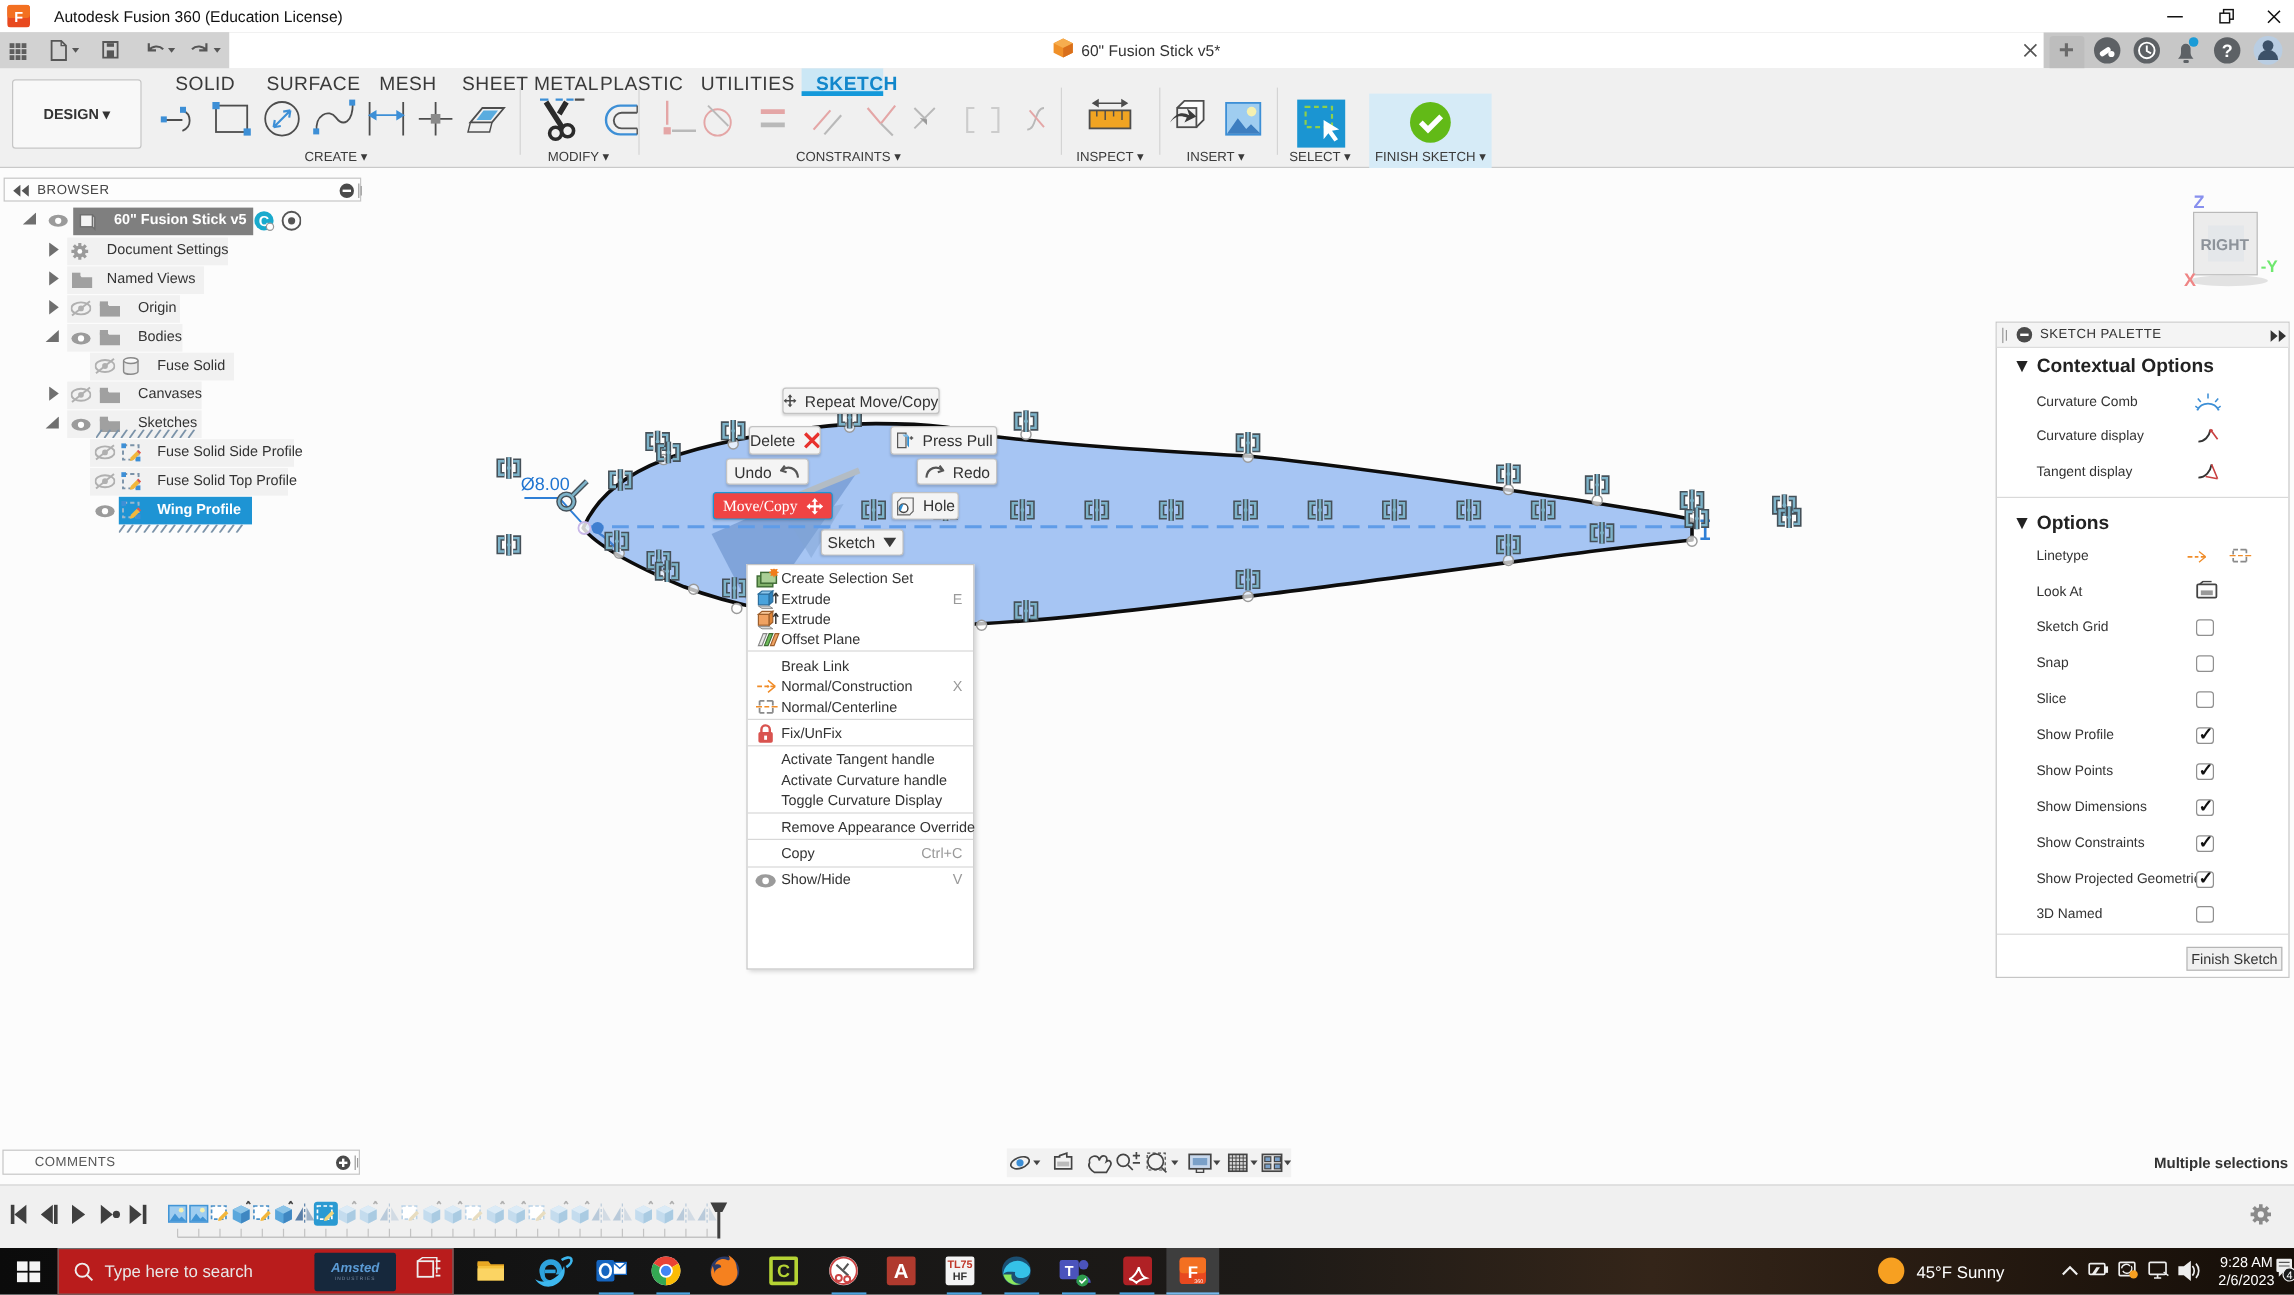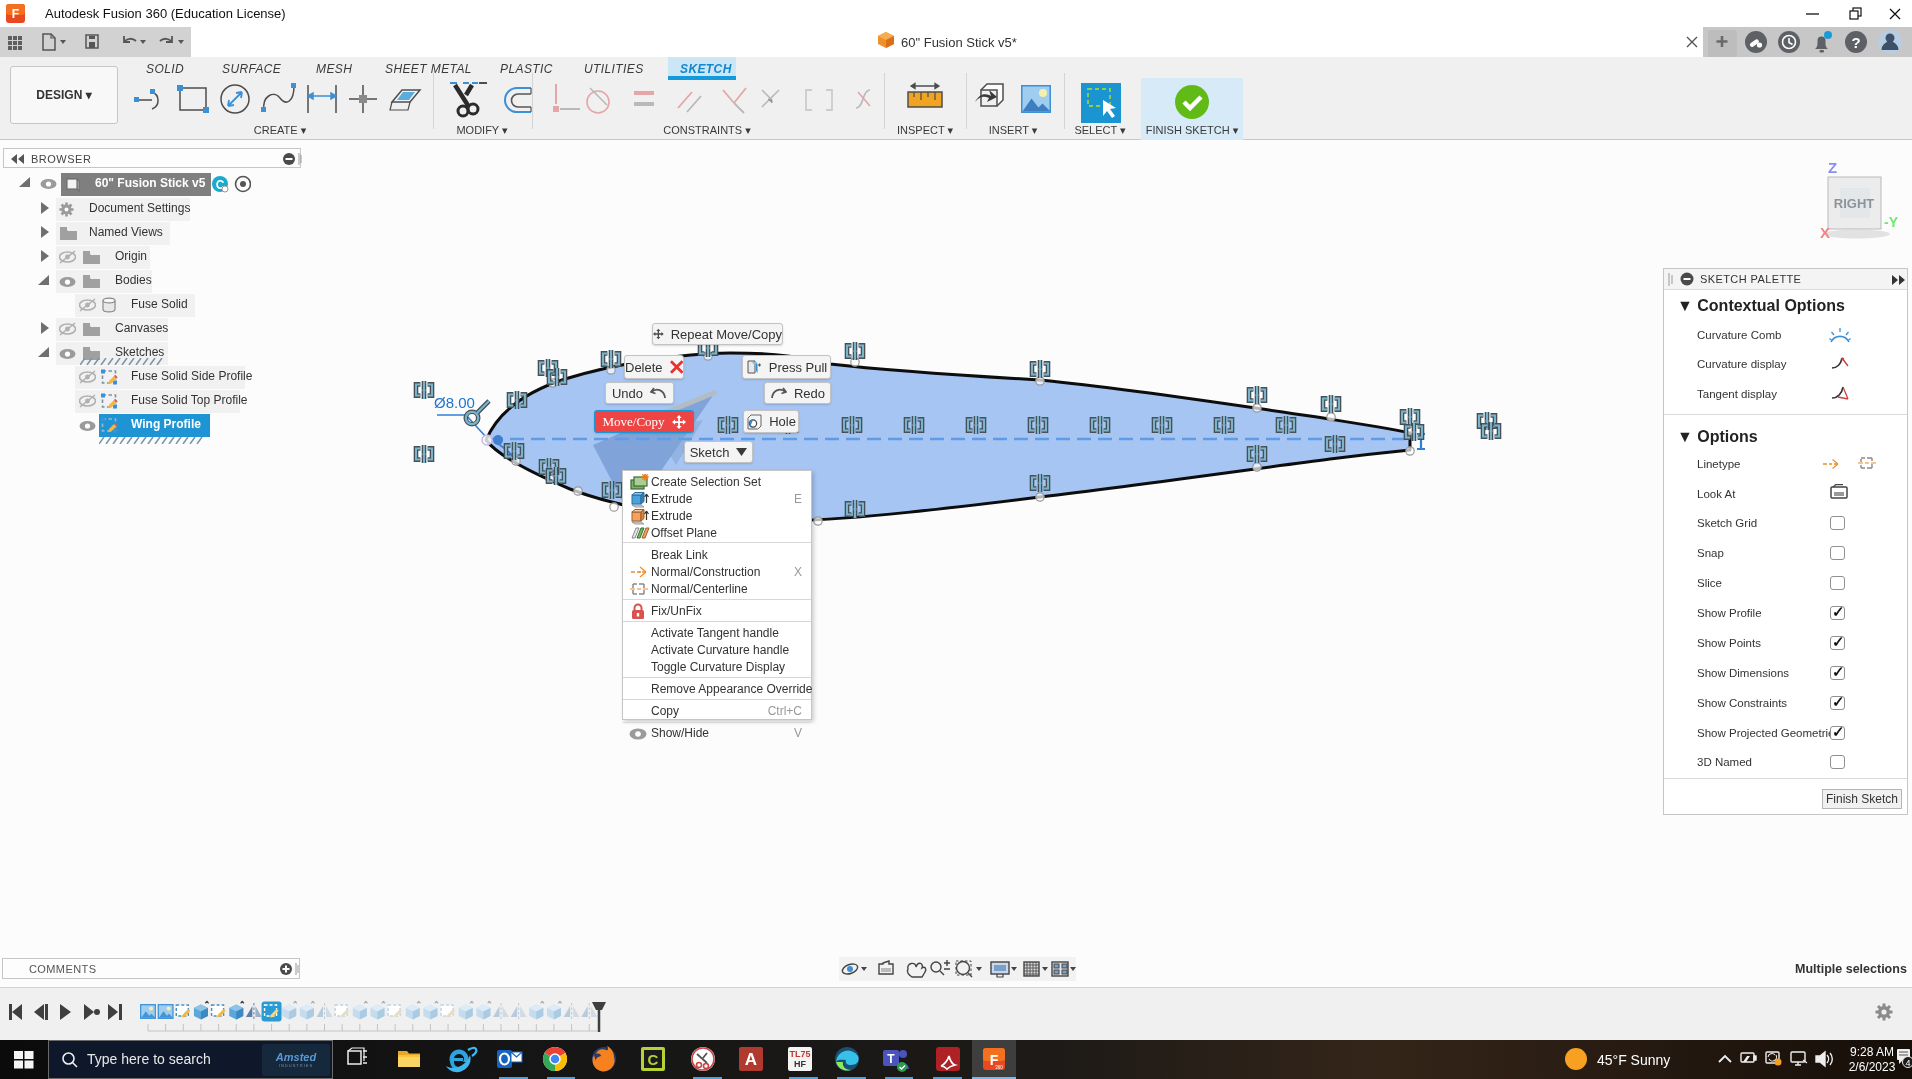--- a/index.html
+++ b/index.html
@@ -5,50 +5,50 @@
   * { margin:0; padding:0; box-sizing:border-box; }
   html,body { width:1912px; height:1079px; overflow:hidden; font-family:"Liberation Sans",sans-serif; }
   .abs { position:absolute; }
   #app { position:relative; width:1912px; height:1079px; background:#fcfcfc; }
   #titlebar { left:0; top:0; width:1912px; height:27px; background:#ffffff; }
   #tabrow { left:0; top:27px; width:1912px; height:30px; background:#c7c7c7; }
   #qat { left:0; top:0; width:191px; height:30px; background:#d2d2d2; }
   #doctab { left:191px; top:0; width:1512px; height:30px; background:#ffffff; }
   #plustab { left:1708px; top:3px; width:29px; height:27px; background:#bdbdbd; border-radius:3px 3px 0 0; }
   #ribbon { left:0; top:57px; width:1912px; height:83px; background:#f0f0f0; border-bottom:1px solid #c9c9c9; }
-  .rtab { position:absolute; top:5px; font-size:12px; color:#3a3a3a; letter-spacing:0.4px;font-style:italic; }
+  .rtab { position:absolute; top:5px; font-size:16px; color:#3a3a3a; letter-spacing:0.4px; }
   #designbtn { left:10px; top:9px; width:108px; height:58px; background:#f8f8f8; border:1px solid #c6c6c6; border-radius:3px; text-align:center; line-height:56px; font-size:12px; color:#333; font-weight:bold; }
   .rlabel { position:absolute; top:67px; font-size:11px; color:#3a3a3a; white-space:nowrap; transform:translateX(-50%); }
   .rsep { position:absolute; top:16px; width:1px; height:56px; background:#d4d4d4; }
   #sketchtab { left:668px; top:0px; width:68px; height:23px; background:#cbe7f5; }
   #sketchtab .ul { position:absolute; left:0; bottom:0; width:68px; height:4px; background:#1499da; }
   #finishbox { left:1141px; top:21px; width:102px; height:62px; background:#d6ebf7; }
   #canvas { left:0; top:140px; width:1912px; height:847px; background:#fcfcfc; }
   #browser-head { left:3px; top:8px; width:298px; height:20px; background:#fdfdfd; border:1px solid #c6c6c6; font-size:11px; color:#444; }
   .brow { position:absolute; height:22px; font-size:12px; color:#333; white-space:nowrap; }
   .bpill { position:absolute; background:#f1f1f1; height:23px; }
   .mbtn { position:absolute; background:#f4f4f4; border:1px solid #c3c3c3; border-radius:3px; box-shadow:0 1px 2px rgba(0,0,0,0.15); font-size:13px; color:#333; display:flex; align-items:center; justify-content:center; gap:7px; white-space:nowrap; }
   .mbtn.blue { background:#ef4444; border-color:#1b96d4; color:#fff;font-family:Liberation Serif, serif; }
-  #ctxmenu { left:622px; top:330px; width:190px; height:250px; background:#fff; border:1px solid #c5c5c5; box-shadow:2px 2px 4px rgba(0,0,0,0.18); }
+  #ctxmenu { left:622px; top:330px; width:190px; height:338px; background:#fff; border:1px solid #c5c5c5; box-shadow:2px 2px 4px rgba(0,0,0,0.18); }
   .mi { position:absolute; left:0; width:188px; height:17px; font-size:12px; color:#333; white-space:nowrap; }
   .mi .t { position:absolute; left:28px; top:1px; }
   .mi .k { position:absolute; right:9px; top:1px; color:#999; }
   .msep { position:absolute; left:0px; width:188px; height:1px; background:#d8d8d8; }
   #palette { left:1663px; top:128px; width:245px; height:547px; background:#ffffff; border:1px solid #c6c6c6; }
   #palette .phead { position:absolute; left:0; top:0; width:100%; height:21px; background:#f4f4f4; border-bottom:1px solid #dcdcdc; font-size:11px; color:#333; }
   .prow { position:absolute; left:13px; font-size:11.5px; color:#333; white-space:nowrap;margin-left:20px; }
   .psec { position:absolute; left:13px; font-size:16px; color:#222; font-weight:bold; }
   .pcheck { position:absolute; left:166px; width:15px; height:14px; border:1.5px solid #909090; border-radius:3px; background:#fff; }
   .pchk { position:absolute; left:166px; font-size:15px; font-weight:bold; color:#111; }
   #comments { left:2px; top:818px; width:298px; height:21px; background:#fdfdfd; border:1px solid #c6c6c6; font-size:11px; color:#555; }
   #navbar { left:839px; top:817px; width:237px; height:24px; background:#f2f2f2; }
   #multisel { left:1795px; top:822px; font-size:12.5px; font-weight:bold; color:#333; white-space:nowrap; }
   #timeline { left:0; top:987px; width:1912px; height:53px; background:#f0f0f0; border-top:1px solid #d5d5d5; }
   #taskbar { left:0; top:1040px; width:1912px; height:39px; background:linear-gradient(90deg,#0b0b0b 0%,#161616 30%,#1d1a17 55%,#342519 72%,#2a1d13 82%,#150e08 100%); }
-  #searchbox { left:48px; top:0px; width:285px; height:39px; background:#0f172a; border:1px solid #6b6b6b; }
+  #searchbox { left:48px; top:0px; width:330px; height:39px; background:#b91c1c; border:1px solid #6b6b6b; }
   .tbline { position:absolute; top:1077px; height:2px; background:#4aa3e0; }
 </style>
 </head>
 <body>
 <div id="app">
 
   <div class="abs" id="titlebar">
     <svg class="abs" style="left:6px;top:4px" width="19" height="19">
         <rect x="0" y="0" width="19" height="19" rx="3" fill="#e8491f"></rect>
         <rect x="0" y="0" width="19" height="11" rx="3" fill="#f37021"></rect>

